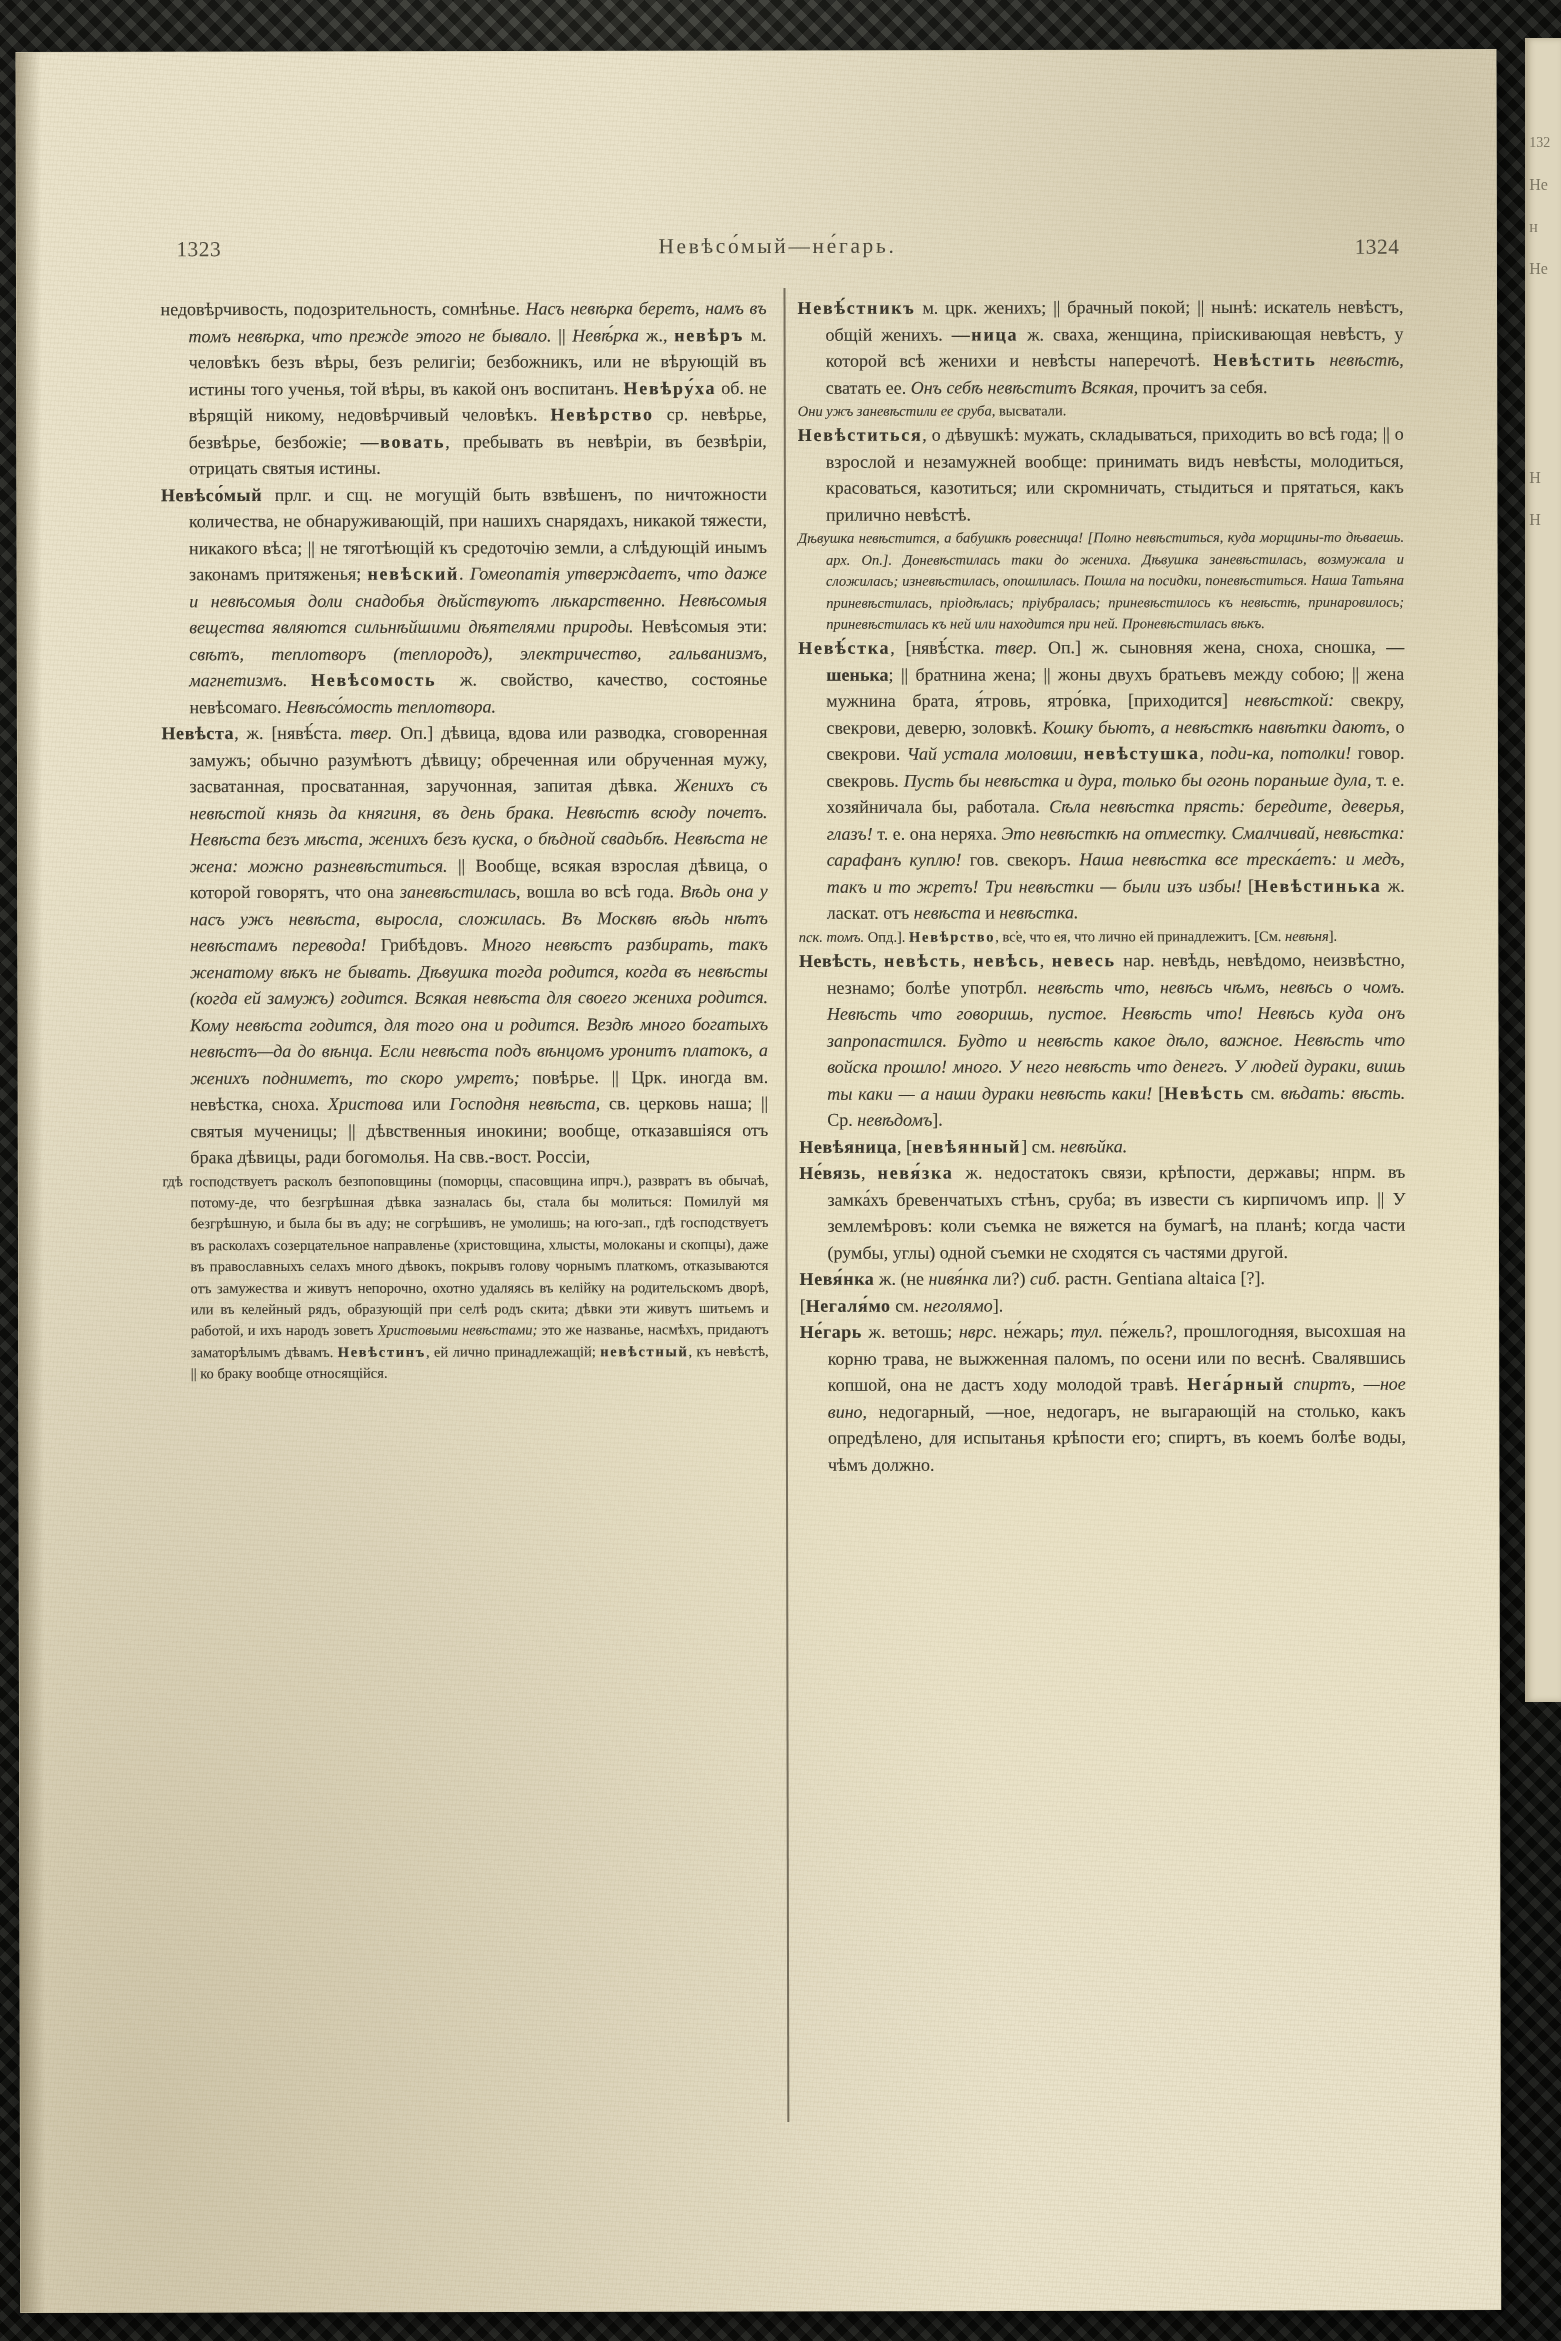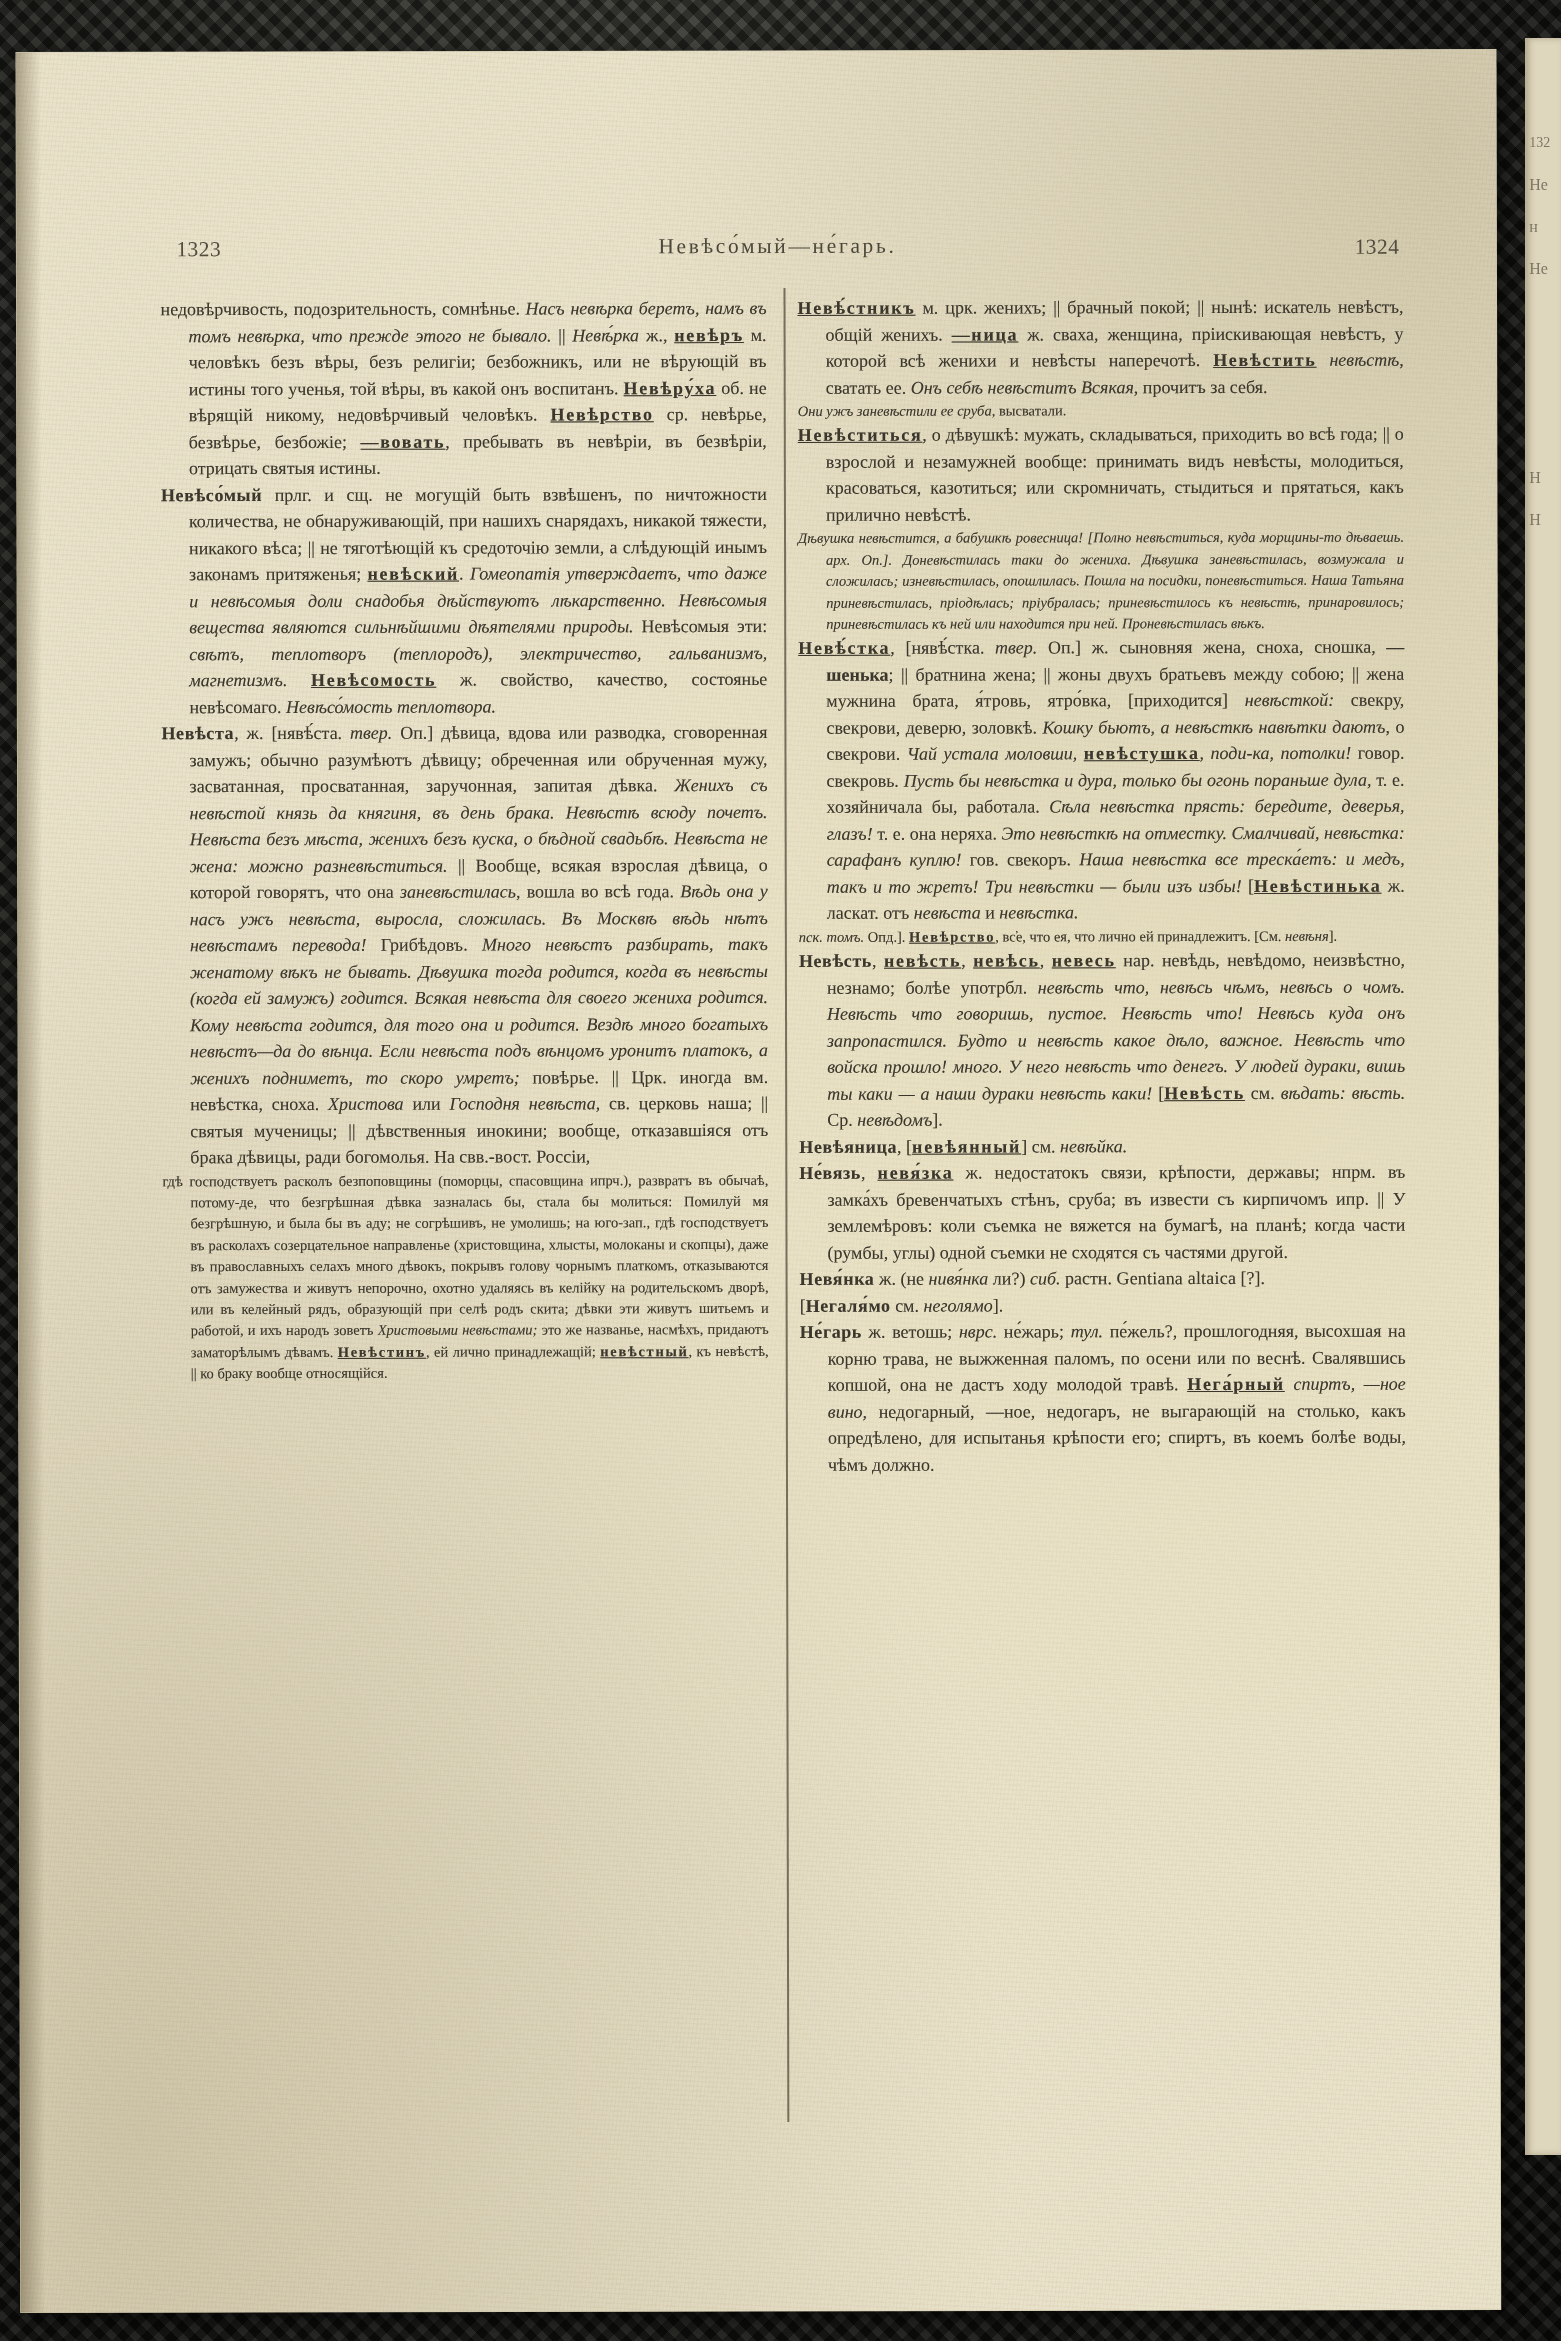--- a/index.html
+++ b/index.html
@@ -37,21 +37,21 @@
     mix-blend-mode:multiply;
   }
   
   #gutter-shadow{
     position:absolute;left:0;top:0;width:25px;height:100%;
     background:linear-gradient(90deg,rgba(86,74,46,.42),rgba(86,74,46,0));
     pointer-events:none;
   }
   
   #next-page-sliver{
-    position:absolute;left:1525px;top:38px;width:36px;height:2117px;
+    position:absolute;left:1525px;top:38px;width:36px;height:1664px;
     background:#ded6bd;
     border-left:1.6px solid #b9b096;
     box-shadow:inset 2.7px 0 6.4px rgba(90,78,50,.35);
     overflow:hidden;
   }
   #next-page-sliver .sliver-line{
     position:absolute;left:3.2px;color:#6d6755;white-space:nowrap;
     font-family:"Liberation Serif","DejaVu Serif",serif;opacity:.85;
   }
 
@@ -90,21 +90,21 @@
     font-size:18px;
     line-height:26.5px;
     margin:0 0 0 0;
     padding-left:28px;
     text-indent:-28px;           
     text-align:justify;
   }
   .entry + .entry{margin-top:0;}
 
   
-  .hw{font-weight:bold;letter-spacing:1.7px;text-decoration:underline;}
+  .hw{font-weight:bold;letter-spacing:1.7px;}
   .hw-big{font-weight:bold;letter-spacing:0.6px;}
   
   .sm{font-size:14.5px;line-height:21.4px;}
   
   .lat{font-style:normal;letter-spacing:0.2px;margin-top:28px;}
 
   
   .column{text-shadow:0 0 0.3px rgba(59,55,44,.35);}
 
   

